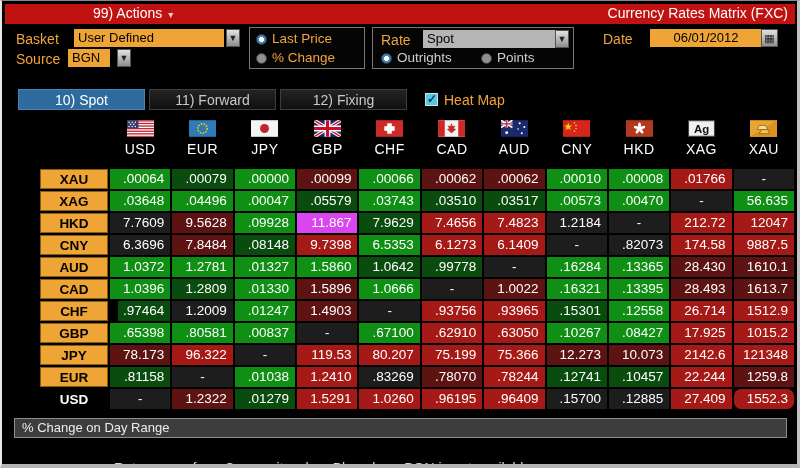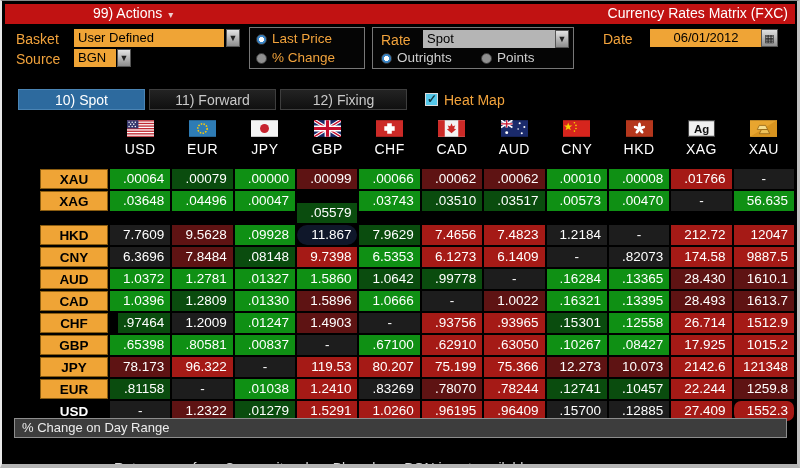--- a/index.html
+++ b/index.html
@@ -78,21 +78,21 @@
   <div id="titlebar">
     <span class="actions"><span>99) Actions</span><span class="caret">▾</span></span>
     <span class="win-title">Currency Rates Matrix (FXC)</span>
   </div>
 
   <span class="ctl-label" style="left:14px;top:30px">Basket</span>
   <div class="field" style="left:72px;top:28px;width:150px">User Defined</div>
   <div class="dd-btn" style="left:224px;top:28px"></div>
 
   <span class="ctl-label" style="left:14px;top:50px">Source</span>
-  <div class="field" style="left:72px;top:48px;width:42px">BGN</div>
+  <div class="field" style="left:66px;top:48px;width:42px">BGN</div>
   <div class="dd-btn" style="left:115px;top:48px"></div>
 
   <div class="group-box" style="left:247px;top:26px;width:116px;height:42px">
     <div class="radio-row" style="left:6px;top:4px">
       <span class="radio sel"></span>
       <span class="radio-lbl lbl-orange">Last Price</span>
     </div>
     <div class="radio-row" style="left:6px;top:23px">
       <span class="radio"></span>
       <span class="radio-lbl lbl-orange">% Change</span>
@@ -287,33 +287,33 @@
       <div class="cell" style="background: rgb(94, 19, 19);">.00062</div>
       <div class="cell" style="background: rgb(94, 19, 19);">.00062</div>
       <div class="cell" style="background: rgb(15, 144, 20);">.00010</div>
       <div class="cell" style="background: rgb(15, 144, 20);">.00008</div>
       <div class="cell" style="background: rgb(165, 26, 22);">.01766</div>
       <div class="cell dash" style="background: rgb(29, 29, 29);">-</div>
       <div class="row-label">XAG</div>
       <div class="cell" style="background: rgb(15, 144, 20);">.03648</div>
       <div class="cell" style="background: rgb(15, 144, 20);">.04496</div>
       <div class="cell" style="background: rgb(15, 144, 20);">.00047</div>
-      <div class="cell" style="background: rgb(10, 76, 14); margin-top: 12px;">.05579</div>
+      <div class="cell" style="background: rgb(10, 76, 14);">.05579</div>
       <div class="cell" style="background: rgb(15, 144, 20);">.03743</div>
       <div class="cell" style="background: rgb(10, 76, 14);">.03510</div>
       <div class="cell" style="background: rgb(10, 76, 14);">.03517</div>
       <div class="cell" style="background: rgb(15, 144, 20);">.00573</div>
       <div class="cell" style="background: rgb(15, 144, 20);">.00470</div>
       <div class="cell dash" style="background: rgb(29, 29, 29);">-</div>
       <div class="cell" style="background: rgb(15, 144, 20);">56.635</div>
       <div class="row-label">HKD</div>
       <div class="cell" style="background: rgb(29, 29, 29);">7.7609</div>
       <div class="cell" style="background: rgb(94, 19, 19);">9.5628</div>
       <div class="cell" style="background: rgb(15, 144, 20);">.09928</div>
-      <div class="cell" style="background: #0f172a; border-radius: 10px;">11.867</div>
+      <div class="cell" style="background: #d946ef;">11.867</div>
       <div class="cell" style="background: rgb(10, 76, 14);">7.9629</div>
       <div class="cell" style="background: rgb(165, 26, 22);">7.4656</div>
       <div class="cell" style="background: rgb(165, 26, 22);">7.4823</div>
       <div class="cell" style="background: rgb(29, 29, 29);">1.2184</div>
       <div class="cell dash" style="background: rgb(29, 29, 29);">-</div>
       <div class="cell" style="background: rgb(165, 26, 22);">212.72</div>
       <div class="cell" style="background: rgb(165, 26, 22);">12047</div>
       <div class="row-label">CNY</div>
       <div class="cell" style="background: rgb(29, 29, 29);">6.3696</div>
       <div class="cell" style="background: rgb(94, 19, 19);">7.8484</div>

